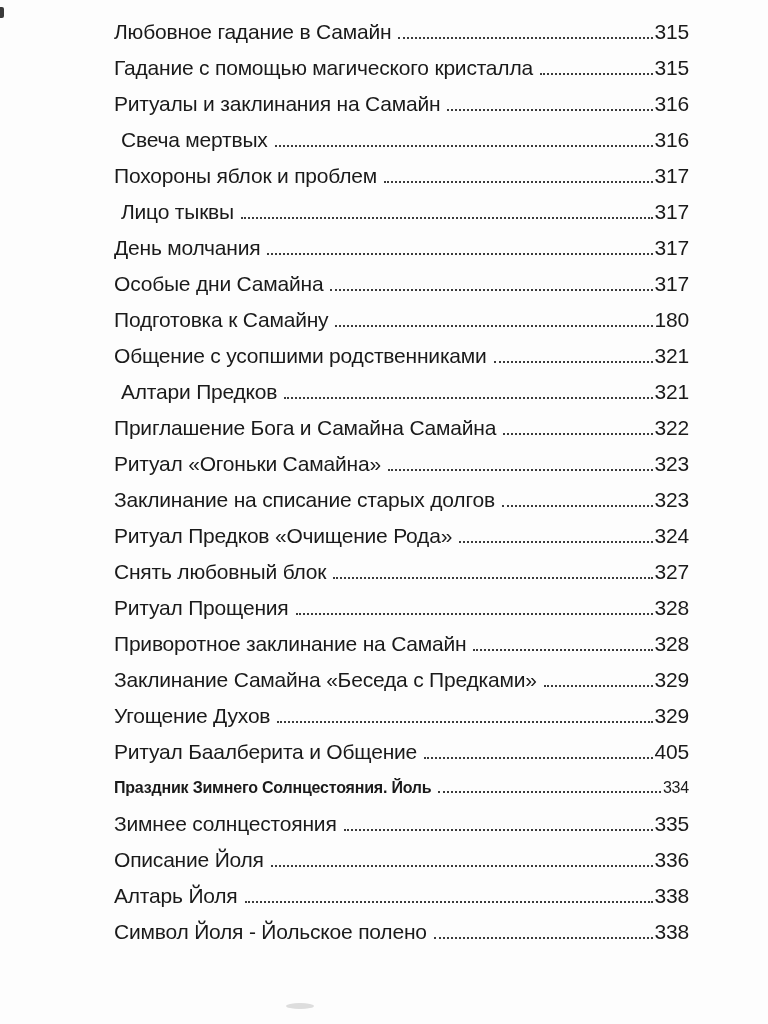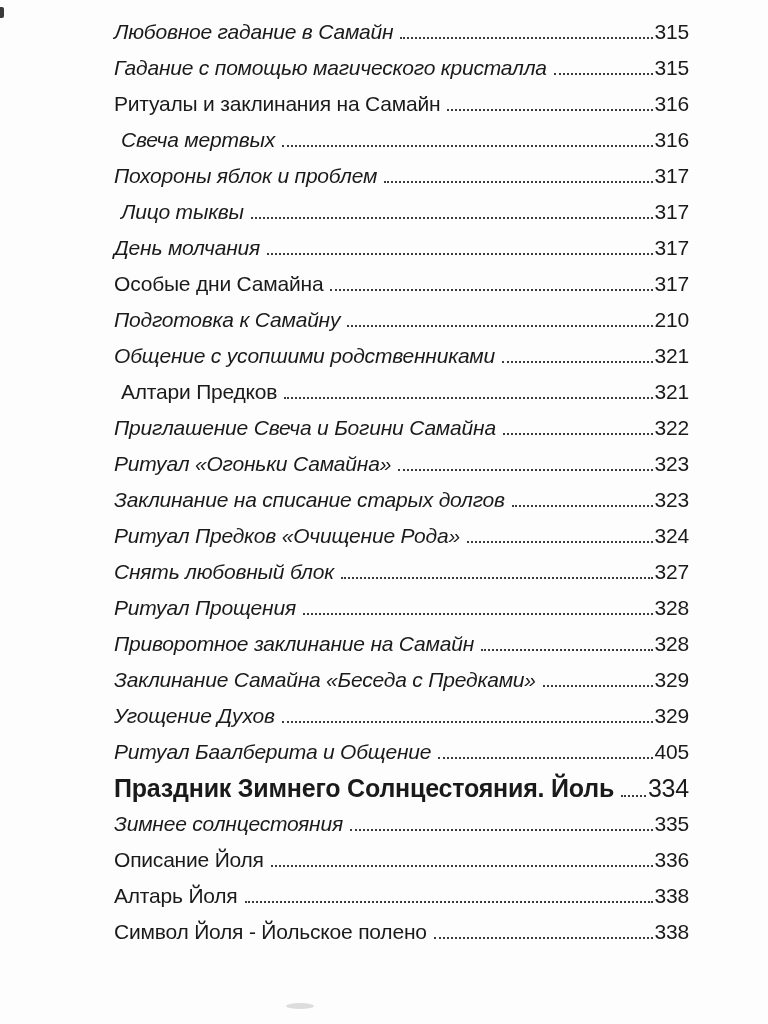--- a/index.html
+++ b/index.html
@@ -33,28 +33,27 @@
     font-size: 21px;
     letter-spacing: -0.2px;
     margin-bottom: 14px;
     white-space: nowrap;
   }
   .row .title {
     flex: 0 0 auto;
     font-weight: 500;
   }
   .row.italic .title {
-    font-style: italic;
   }
   .row.indent .title {
     padding-left: 7px;
   }
   .row.section-header {
     margin-top: 14px;
-    font-size: 25px;
+    font-size: 16px;
   }
   .row.section-header .title {
     font-weight: bold;
   }
   .leader {
     flex: 1 1 auto;
     min-width: 12px;
     border-bottom: 2.5px dotted #3b3b3b;
     margin-left: 7px;
     margin-right: 2px;
@@ -127,34 +126,34 @@
         <span class="pagenum">317</span>
       </div>
       <div class="row">
         <span class="title">Особые дни Самайна</span>
         <span class="leader" style="border-bottom-color: rgb(59, 59, 59);"></span>
         <span class="pagenum">317</span>
       </div>
       <div class="row italic">
         <span class="title">Подготовка к Самайну</span>
         <span class="leader" style="border-bottom-color: rgb(59, 59, 59);"></span>
-        <span class="pagenum">210</span>
+        <span class="pagenum">180</span>
       </div>
       <div class="row italic">
         <span class="title">Общение с усопшими родственниками</span>
         <span class="leader" style="border-bottom-color: rgb(59, 59, 59);"></span>
         <span class="pagenum">321</span>
       </div>
       <div class="row indent">
         <span class="title">Алтари Предков</span>
         <span class="leader" style="border-bottom-color: rgb(59, 59, 59);"></span>
         <span class="pagenum">321</span>
       </div>
       <div class="row italic">
-        <span class="title">Приглашение Свеча и Богини Самайна</span>
+        <span class="title">Приглашение Бога и Самайна Самайна</span>
         <span class="leader" style="border-bottom-color: rgb(59, 59, 59);"></span>
         <span class="pagenum">322</span>
       </div>
       <div class="row italic">
         <span class="title">Ритуал «Огоньки Самайна»</span>
         <span class="leader" style="border-bottom-color: rgb(59, 59, 59);"></span>
         <span class="pagenum">323</span>
       </div>
       <div class="row italic">
         <span class="title">Заклинание на списание старых долгов</span>

